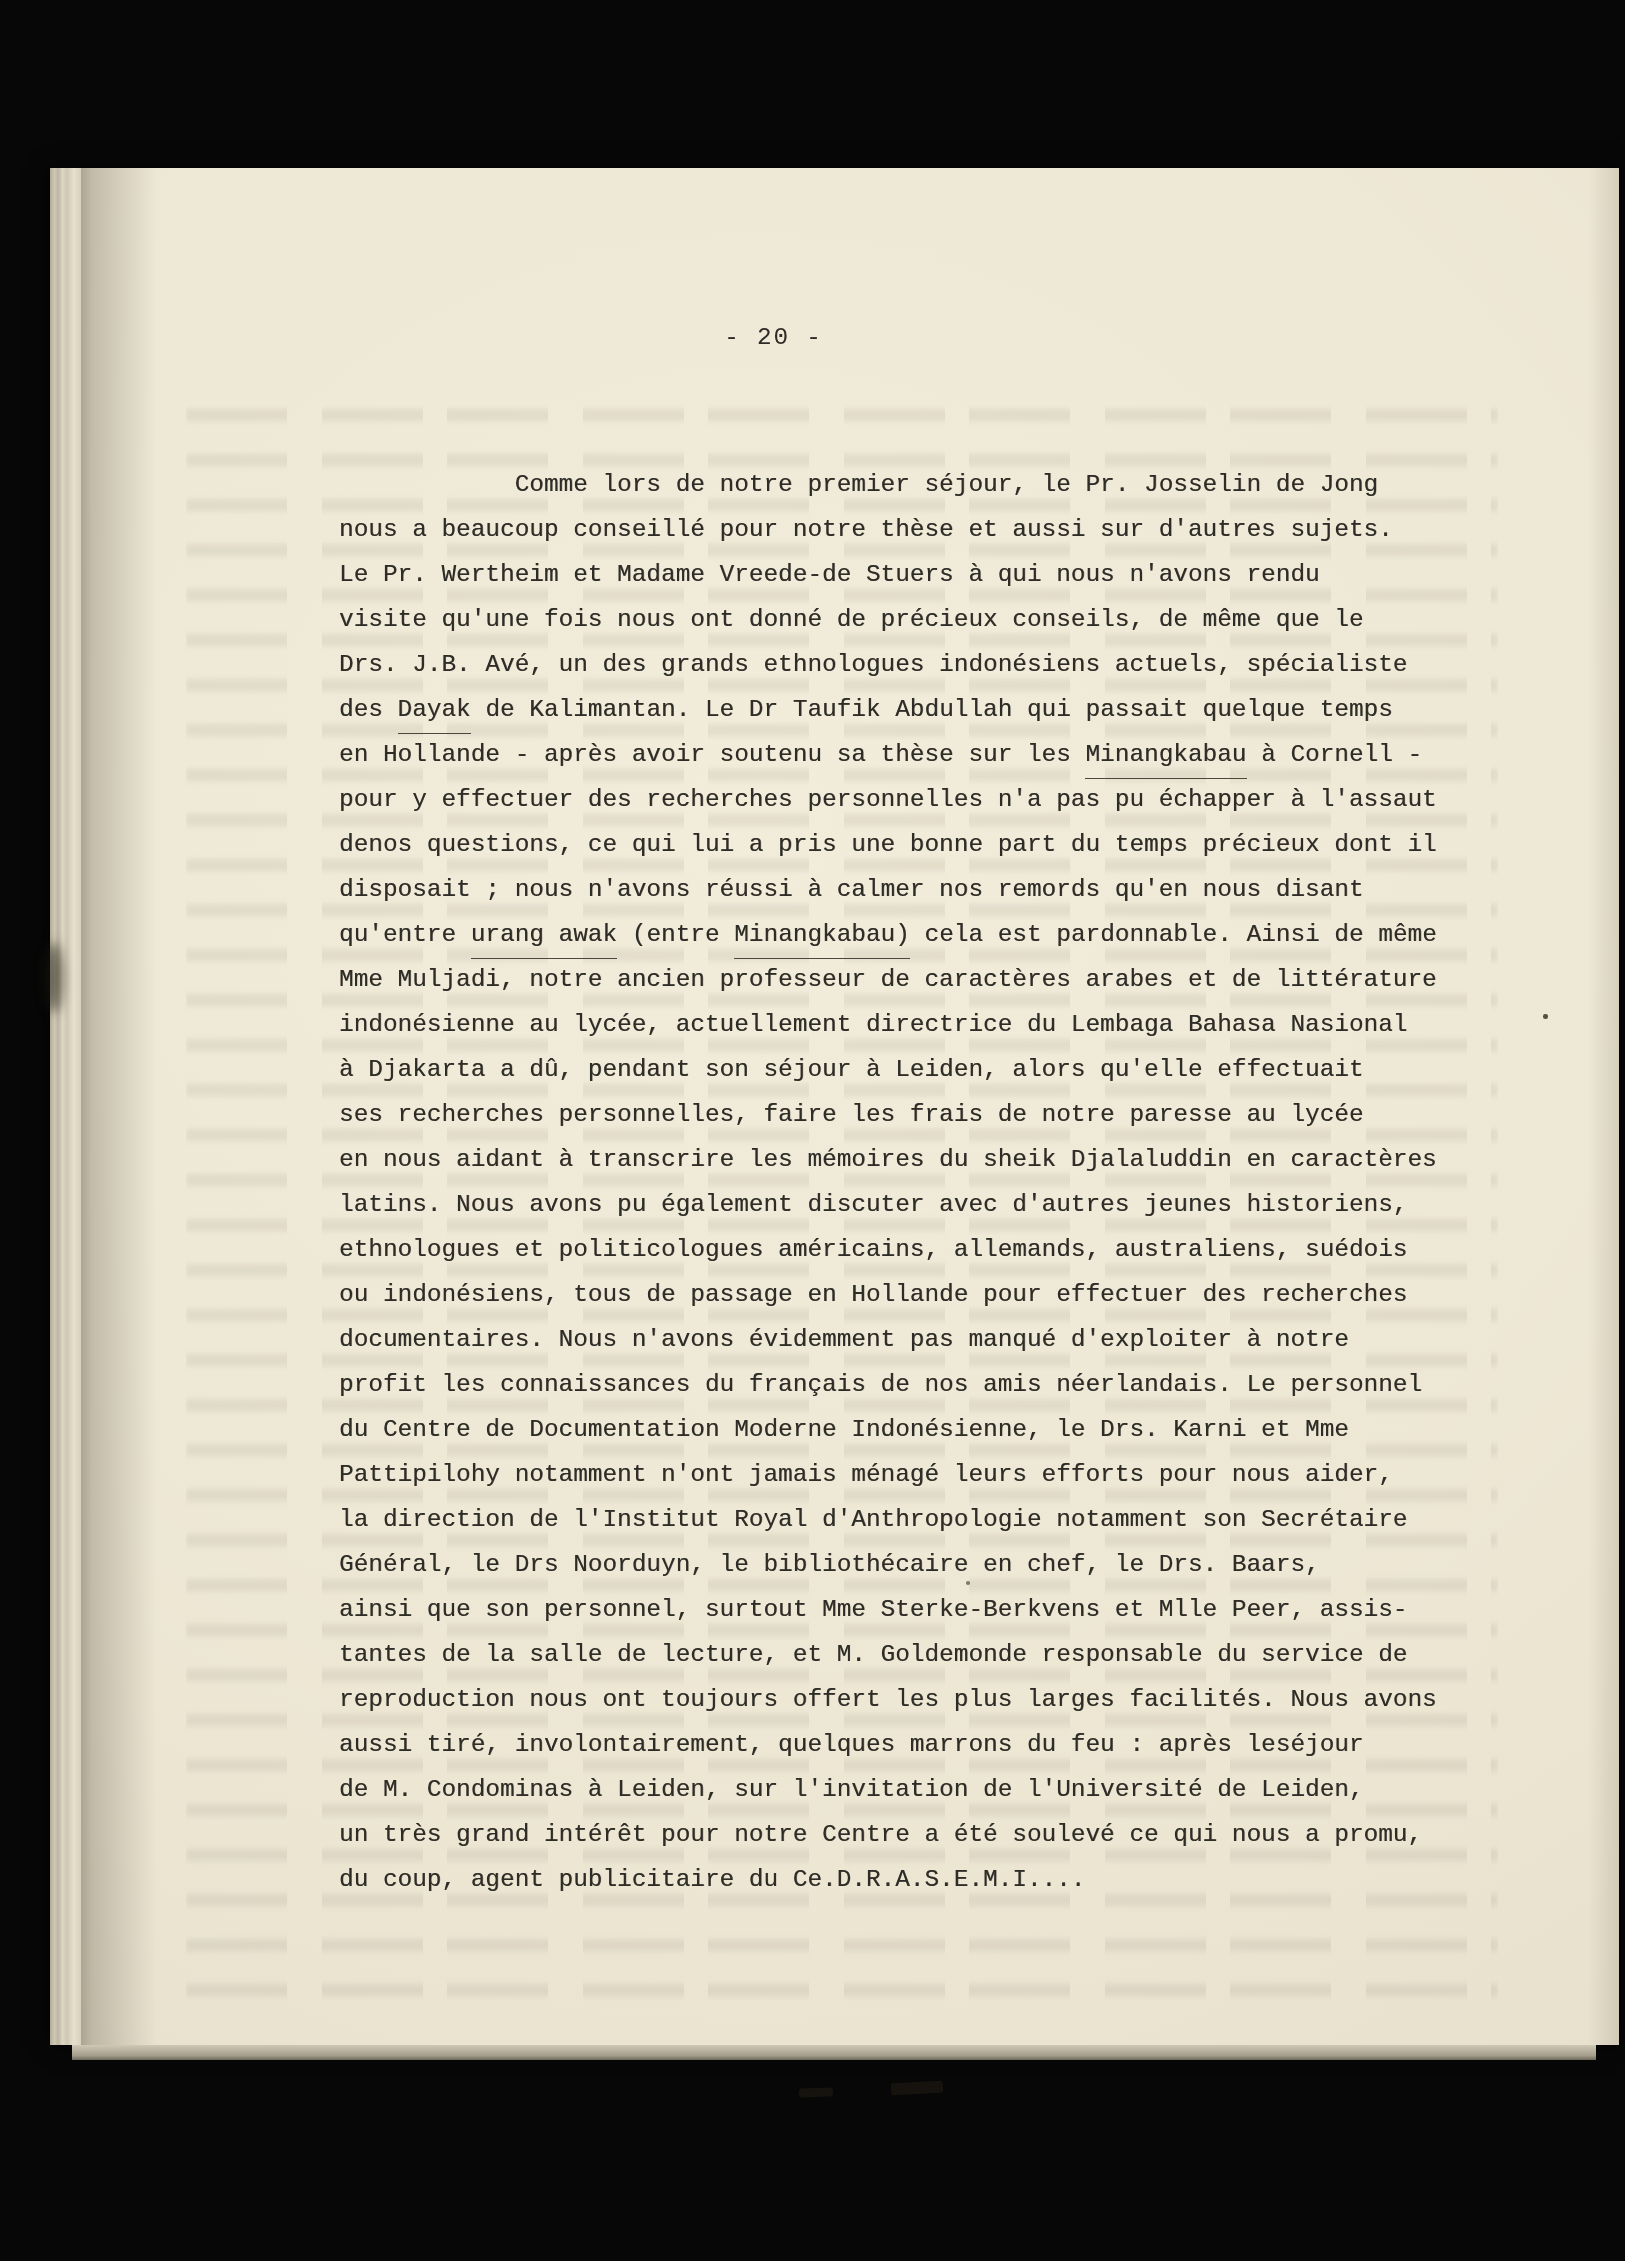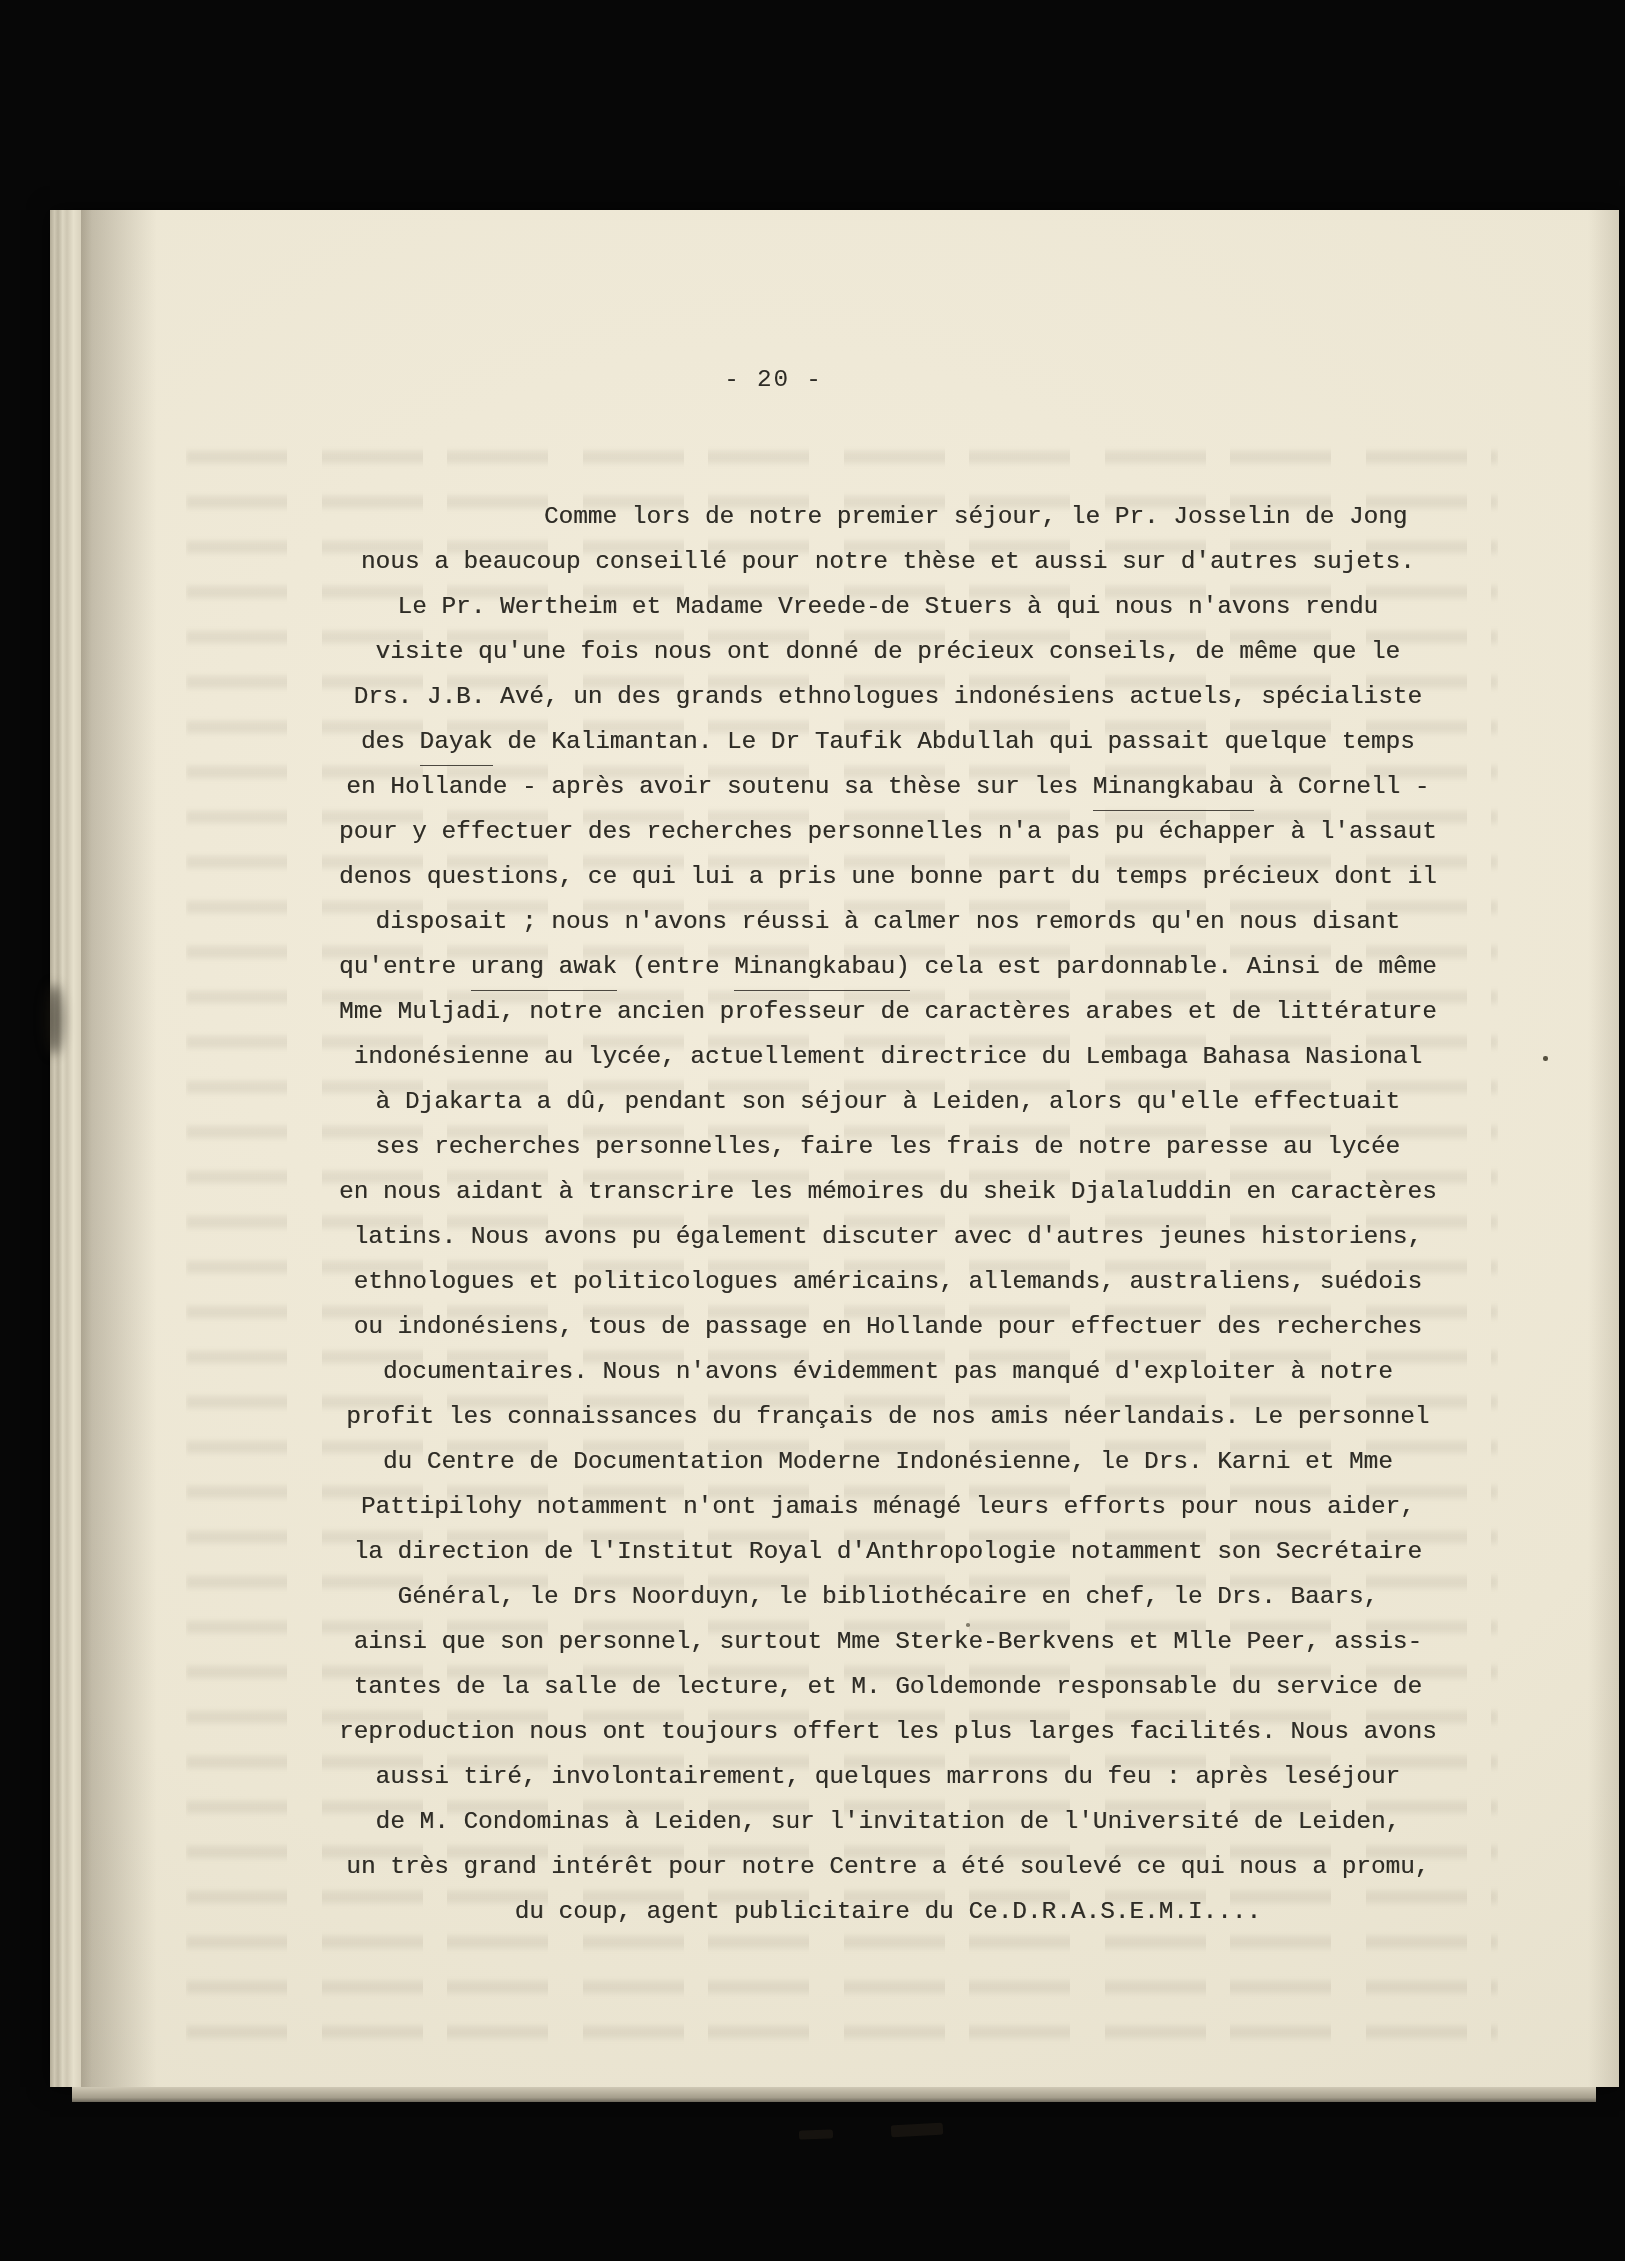--- a/index.html
+++ b/index.html
@@ -12,21 +12,20 @@
     background: var(--bg, #070707);
     font-family: "Liberation Mono", "DejaVu Sans Mono", monospace;
   }
 
   .paper {
     position:absolute;
     left:50px; top:168px;
     width:1569px; height:1877px;
     background: radial-gradient(130% 100% at 45% 35%, #f2ecdb 0%, var(--paper, #ece6d3) 55%, #e2dcc8 100%);
     box-shadow: 0 0 20px rgba(0,0,0,0.65);
-    margin-top: 42px;
   }
   .paper::after {
     content:"";
     position:absolute; right:0; top:0; bottom:0; width:31px;
     background: linear-gradient(270deg, rgba(90,80,60,0.16), rgba(90,80,60,0));
     pointer-events:none;
   }
 
   .edge-stack {
     position:absolute; left:0; top:0; bottom:0; width:42px;
@@ -69,27 +68,26 @@
     position:absolute;
     left:633px; top:156px; width:181px;
     text-align:center;
     font-size:24.4px;
     letter-spacing:1.8px;
     color: var(--ink, #2e2c26);
   }
 
   .page-text {
     position:absolute;
-    left:289px; top:284px;
+    left:289px; top:294px;
     font-size:24.4px;
     line-height:45px;
     white-space:pre;
     color: var(--ink, #2e2c26);
     text-shadow: 0.4px 0.4px 0.5px rgba(46,44,38,0.5);
-    text-align: center;
   }
   .page-text .line { height:45px; }
   .page-text .u {
     border-bottom: 1.8px solid rgba(47,44,38,0.85);
     padding-bottom: 10px;
   }
 
   .speck {
     position:absolute; width:4.5px; height:4.5px; border-radius:50%;
     background:#55503f;

